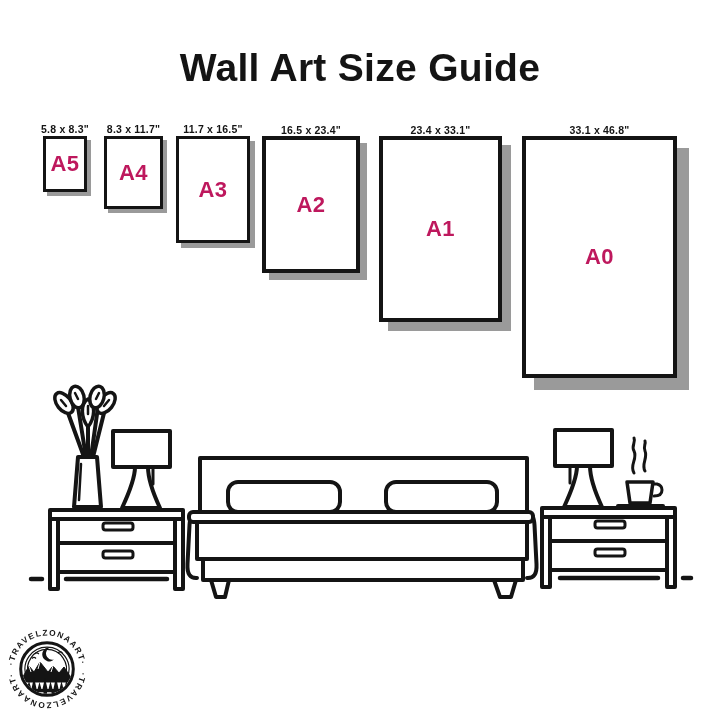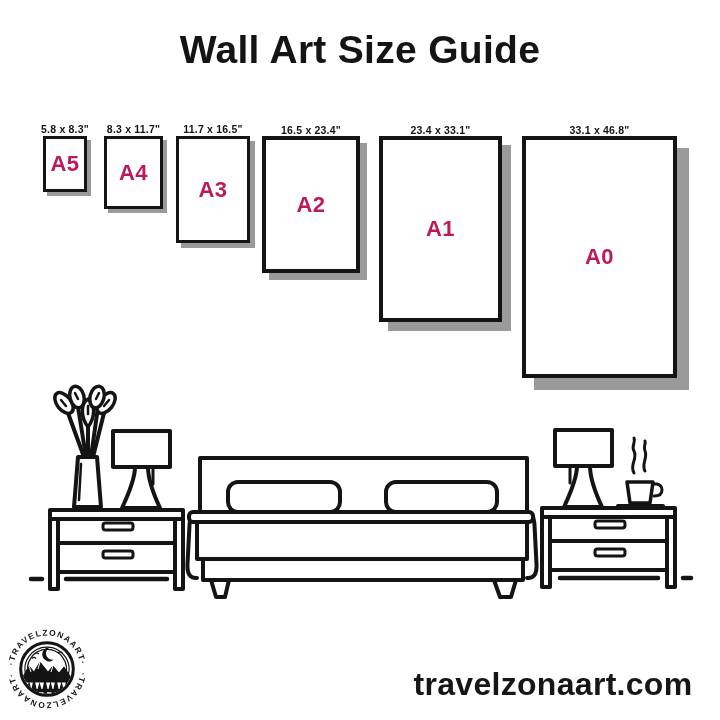--- a/index.html
+++ b/index.html
@@ -1,21 +1,21 @@
 <!DOCTYPE html>
 <html><head>
 <meta charset="utf-8">
 <style>
   html,body{margin:0;padding:0;background:#fff;}
   .page{
     position:relative;width:720px;height:720px;background:#ffffff;
     font-family:"Liberation Sans",sans-serif;color:#141414;overflow:hidden;
   }
   .title{
-    position:absolute;top:28px;left:0;right:0;margin:0;text-align:center;
+    position:absolute;top:28px;left:0;right:0;margin:18px;text-align:center;
     font-size:39px;font-weight:bold;letter-spacing:.3px;color:#141414;
   }
   .frames{position:absolute;left:0;top:0;width:720px;height:400px;}
   .frame{
     position:absolute;background:#fff;border:3px solid #141414;box-sizing:border-box;
     display:flex;align-items:center;justify-content:center;
   }
   .dim{
     position:absolute;bottom:100%;margin-bottom:4px;left:50%;transform:translateX(-50%);
     font-size:10.5px;font-weight:bold;white-space:nowrap;color:#141414;letter-spacing:.2px;
@@ -167,15 +167,14 @@
       <path d="M20,68 L22.5,56 L25,68 Z M25,68 L28,58 L31,68 Z M30,68 L33,54 L36,68 Z M36,68 L38.5,59 L41,68 Z M41,68 L44,55 L47,68 Z M47,68 L49.5,58 L52,68 Z M52,68 L55,54 L58,68 Z M58,68 L60.5,58 L63,68 Z M63,68 L65.5,56 L68,68 Z M68,68 L70,59 L72,68 Z" fill="#141414"></path>
       <rect x="19" y="66" width="54" height="12" fill="#141414"></rect>
       <path d="M22,70 H70 M24,73.5 H68 M27,77 H60" stroke="#ffffff" stroke-width="1.3" stroke-dasharray="4.5 3.5"></path>
     </g>
     <text class="arc"><textPath href="#arcTop" startOffset="50%" text-anchor="middle">·TRAVELZONAART·</textPath></text>
     <g transform="rotate(180 46 46)">
       <text class="arc"><textPath href="#arcTop" startOffset="50%" text-anchor="middle">·TRAVELZONAART·</textPath></text>
     </g>
   </svg>
 
-  <div class="website">travelzonaart.com</div>
 
 </div>
 
 </body></html>

